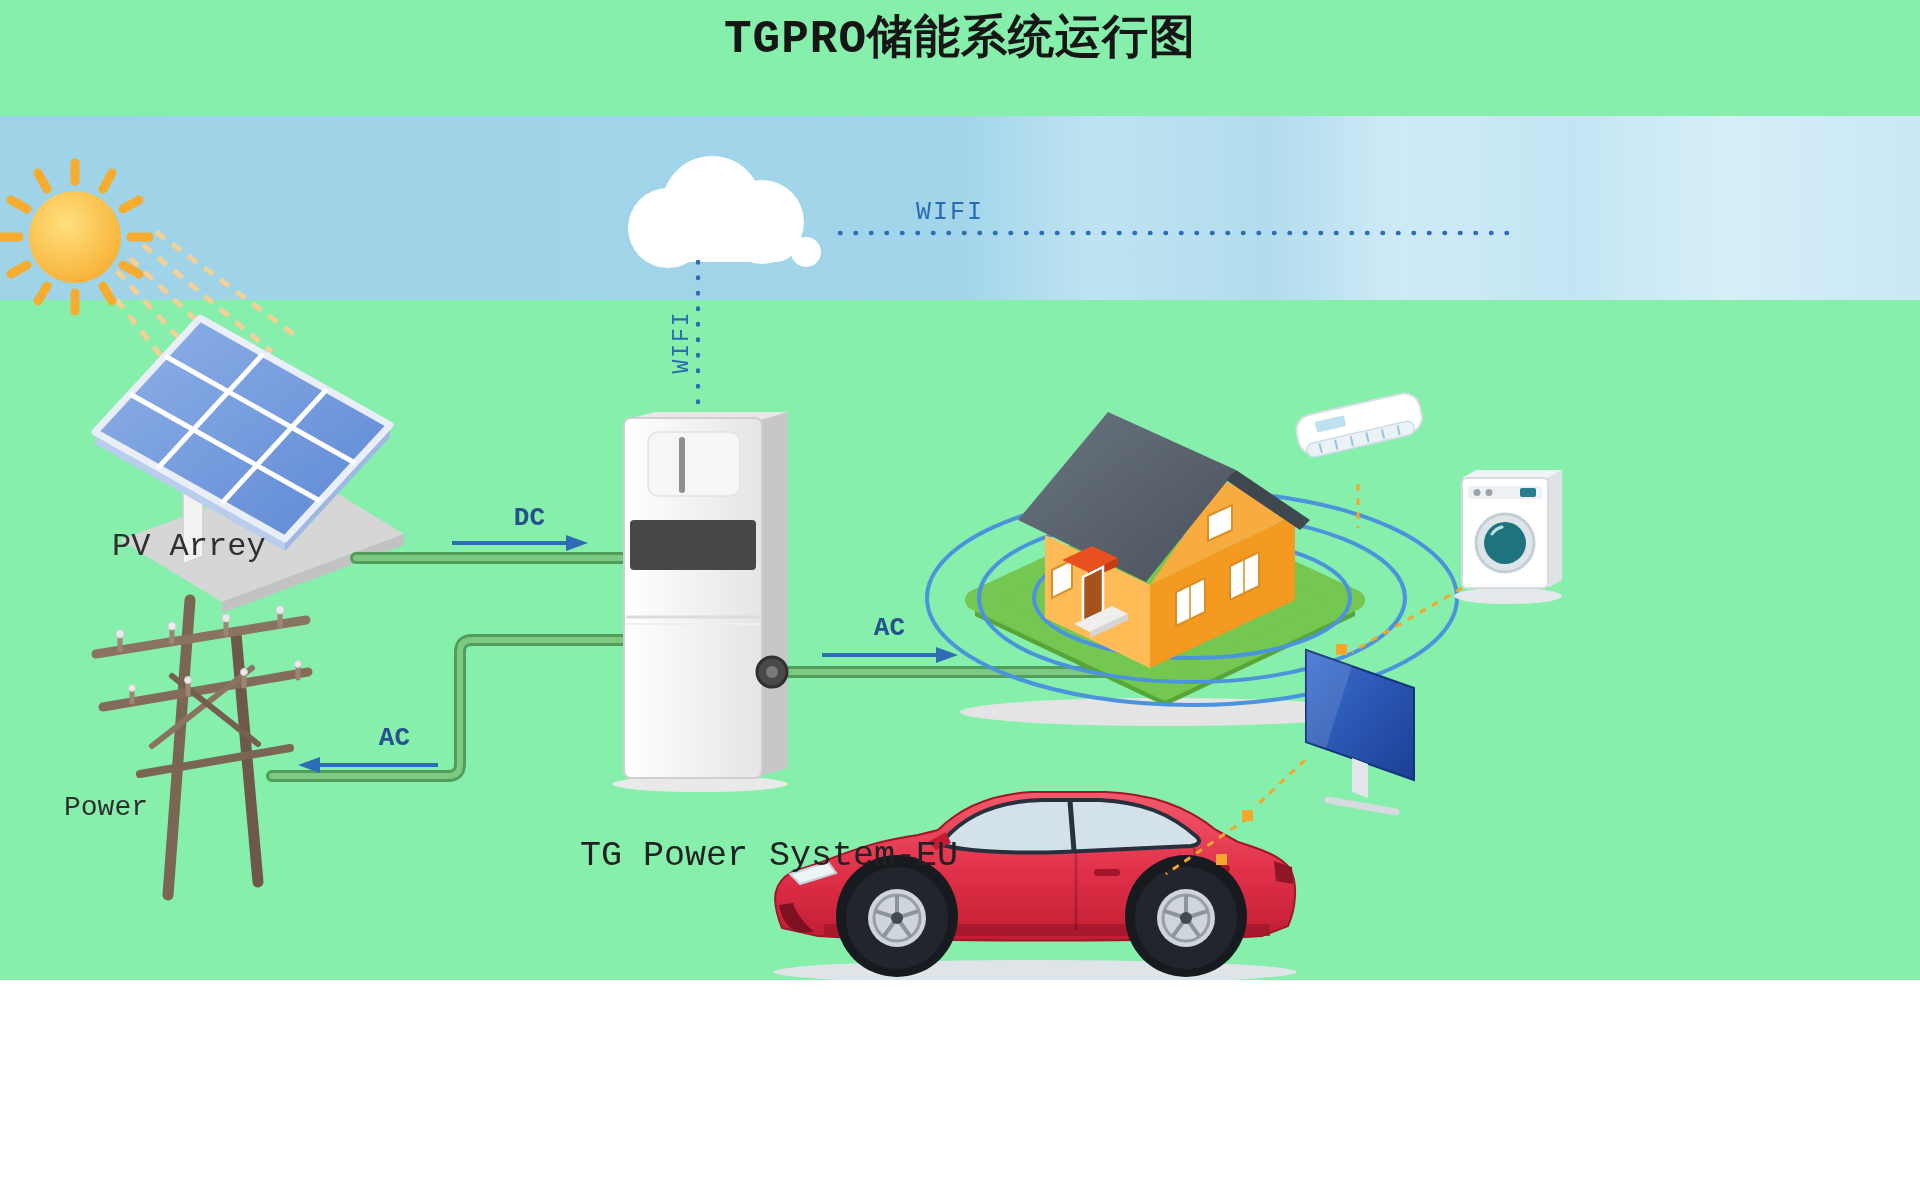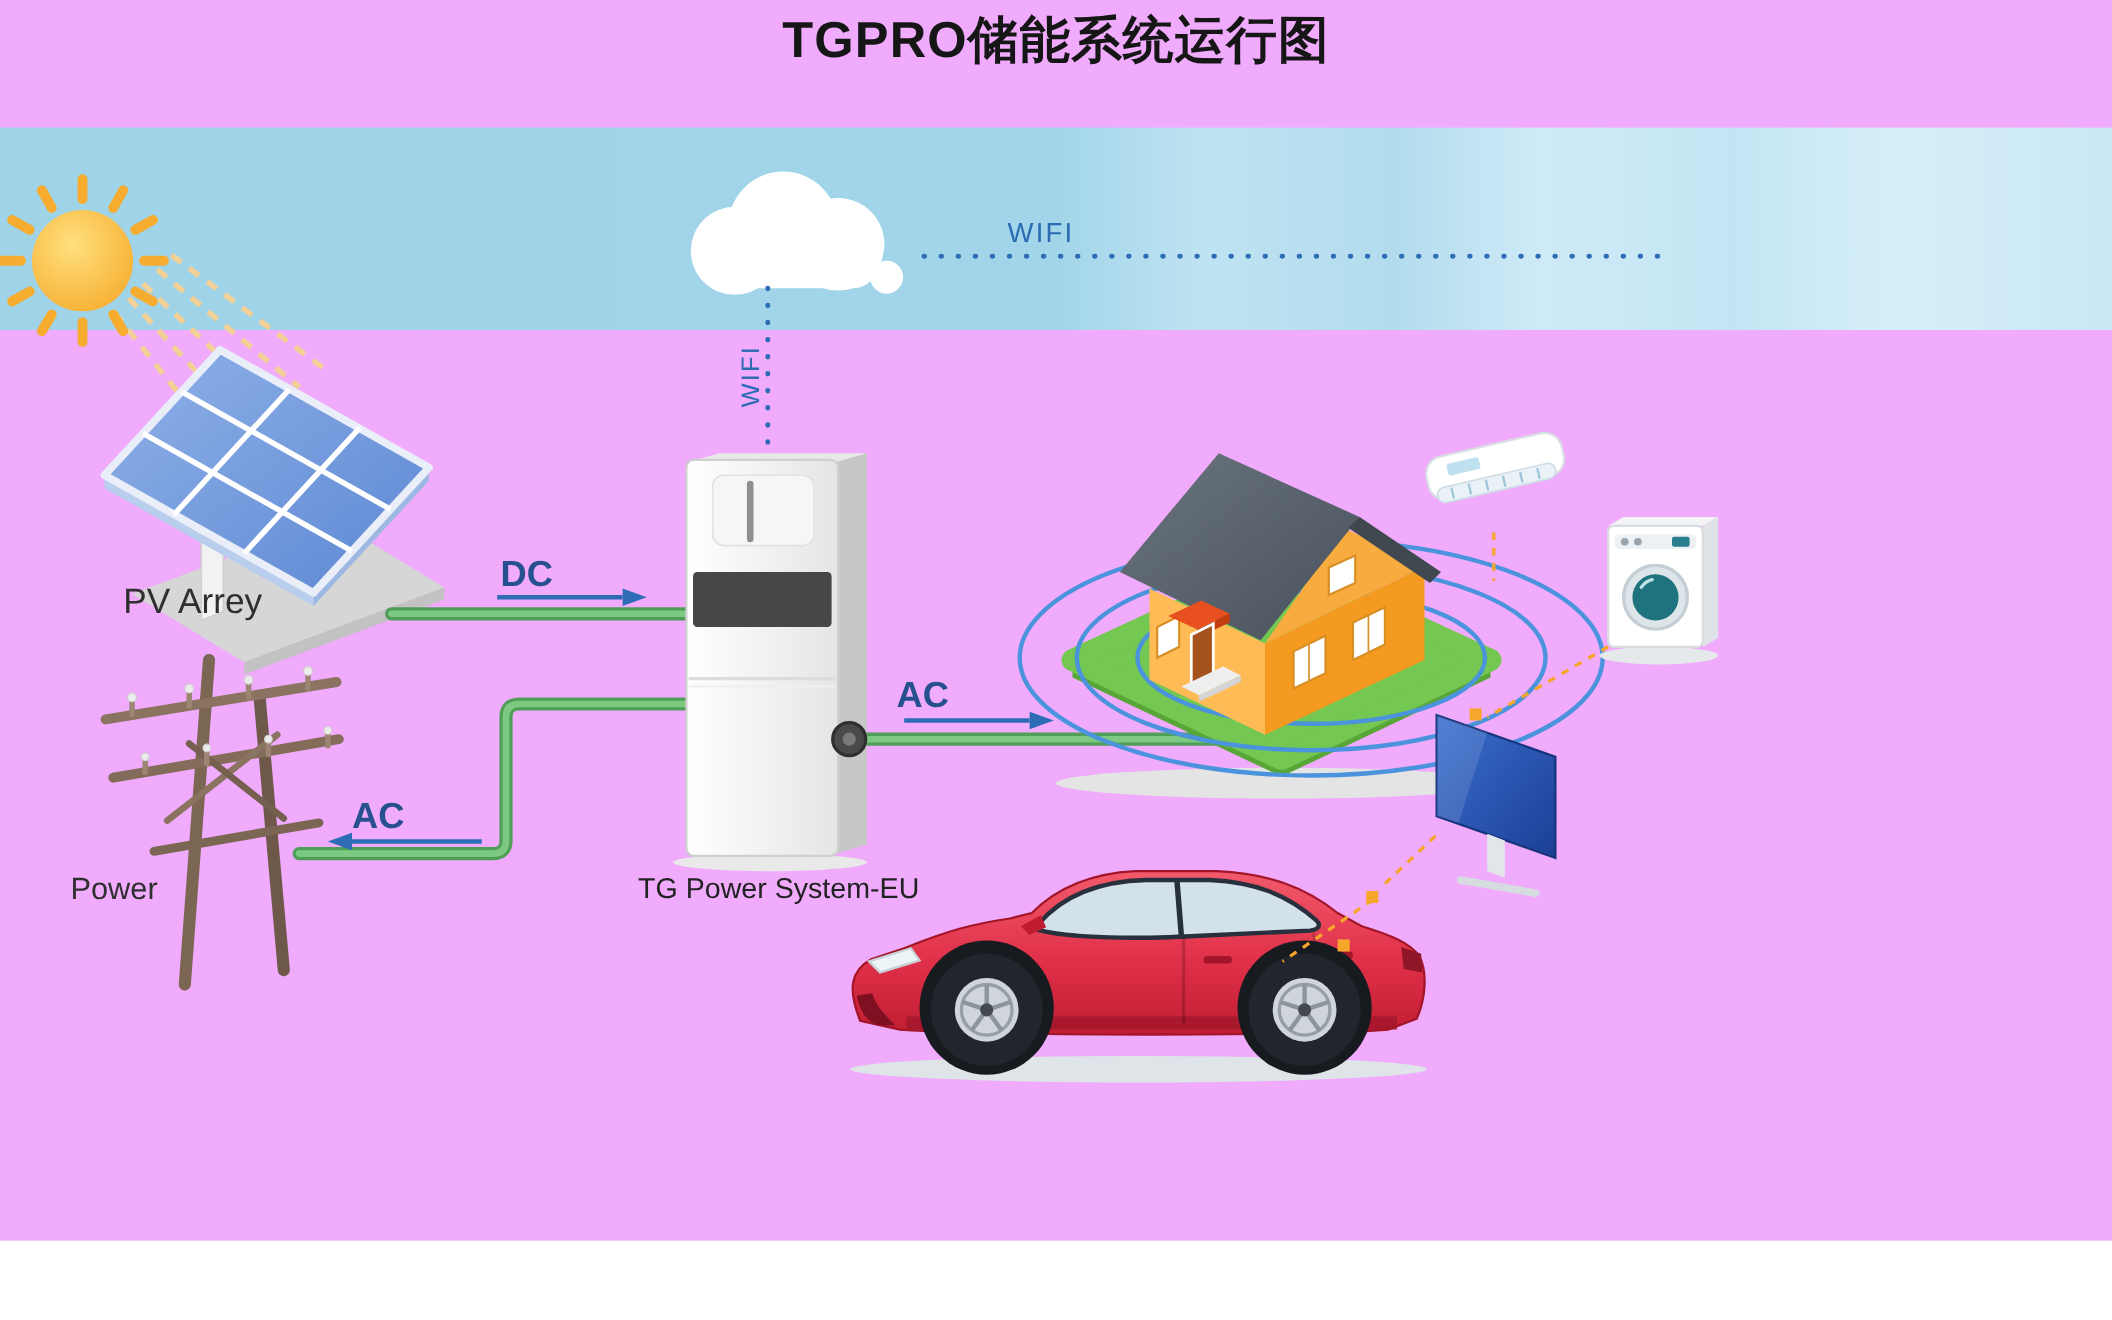--- a/index.html
+++ b/index.html
@@ -1,38 +1,38 @@
 <!DOCTYPE html>
 <html><head>
 <meta charset="utf-8">
 <style>
   html,body{margin:0;padding:0;background:#ffffff;}
   .canvas{
-    position:relative;width:1920px;height:1128px;background:#f0abfc;overflow:hidden;
-    font-family:Liberation Sans, sans-serif;
+    position:relative;width:1920px;height:980px;background:#86efac;overflow:hidden;
+    font-family:Liberation Mono, monospace;
   }
   .sky{
     position:absolute;left:0;top:116px;width:1920px;height:184px;
     background:linear-gradient(90deg,#9fd3e8 0%,#a2d5e9 50%,#bfe3f2 57%,#b2dcee 66%,#cfeaf7 73%,#c3e5f3 82%,#d6eff9 90%,#c9e7f4 100%);
   }
   .scene{position:absolute;left:0;top:0;}
   .lbl{position:absolute;color:#2f2f2f;white-space:nowrap;}
   .title{
     left:0;top:6px;width:1920px;text-align:center;
     font-size:46px;font-weight:600;color:#161616;letter-spacing:1px;
   }
   .wifi-h{left:916px;top:198px;font-size:25px;color:#2a6bb3;letter-spacing:2px;}
   .wifi-v{
     left:640px;top:330px;width:84px;height:24px;line-height:24px;text-align:center;
     transform:rotate(-90deg);font-size:23px;color:#2a6bb3;letter-spacing:2px;
   }
   .pv{left:112px;top:528px;font-size:32px;}
   .grid{left:64px;top:792px;font-size:28px;}
-  .unit{left:580px;top:792px;width:290px;text-align:left;font-size:26px;color:#222;}
-  .flow{font-size:33px;font-weight:600;color:#27508f;text-align:left;width:90px;}
+  .unit{left:580px;top:836px;width:290px;text-align:left;font-size:35px;color:#222;}
+  .flow{font-size:26px;font-weight:600;color:#27508f;text-align:right;width:90px;}
   .dc{left:455px;top:503px;}
   .ac-grid{left:320px;top:723px;}
   .ac-house{left:815px;top:613px;}
 </style>
 </head>
 <body>
 
 <div class="canvas">
   <div class="sky"></div>
 

